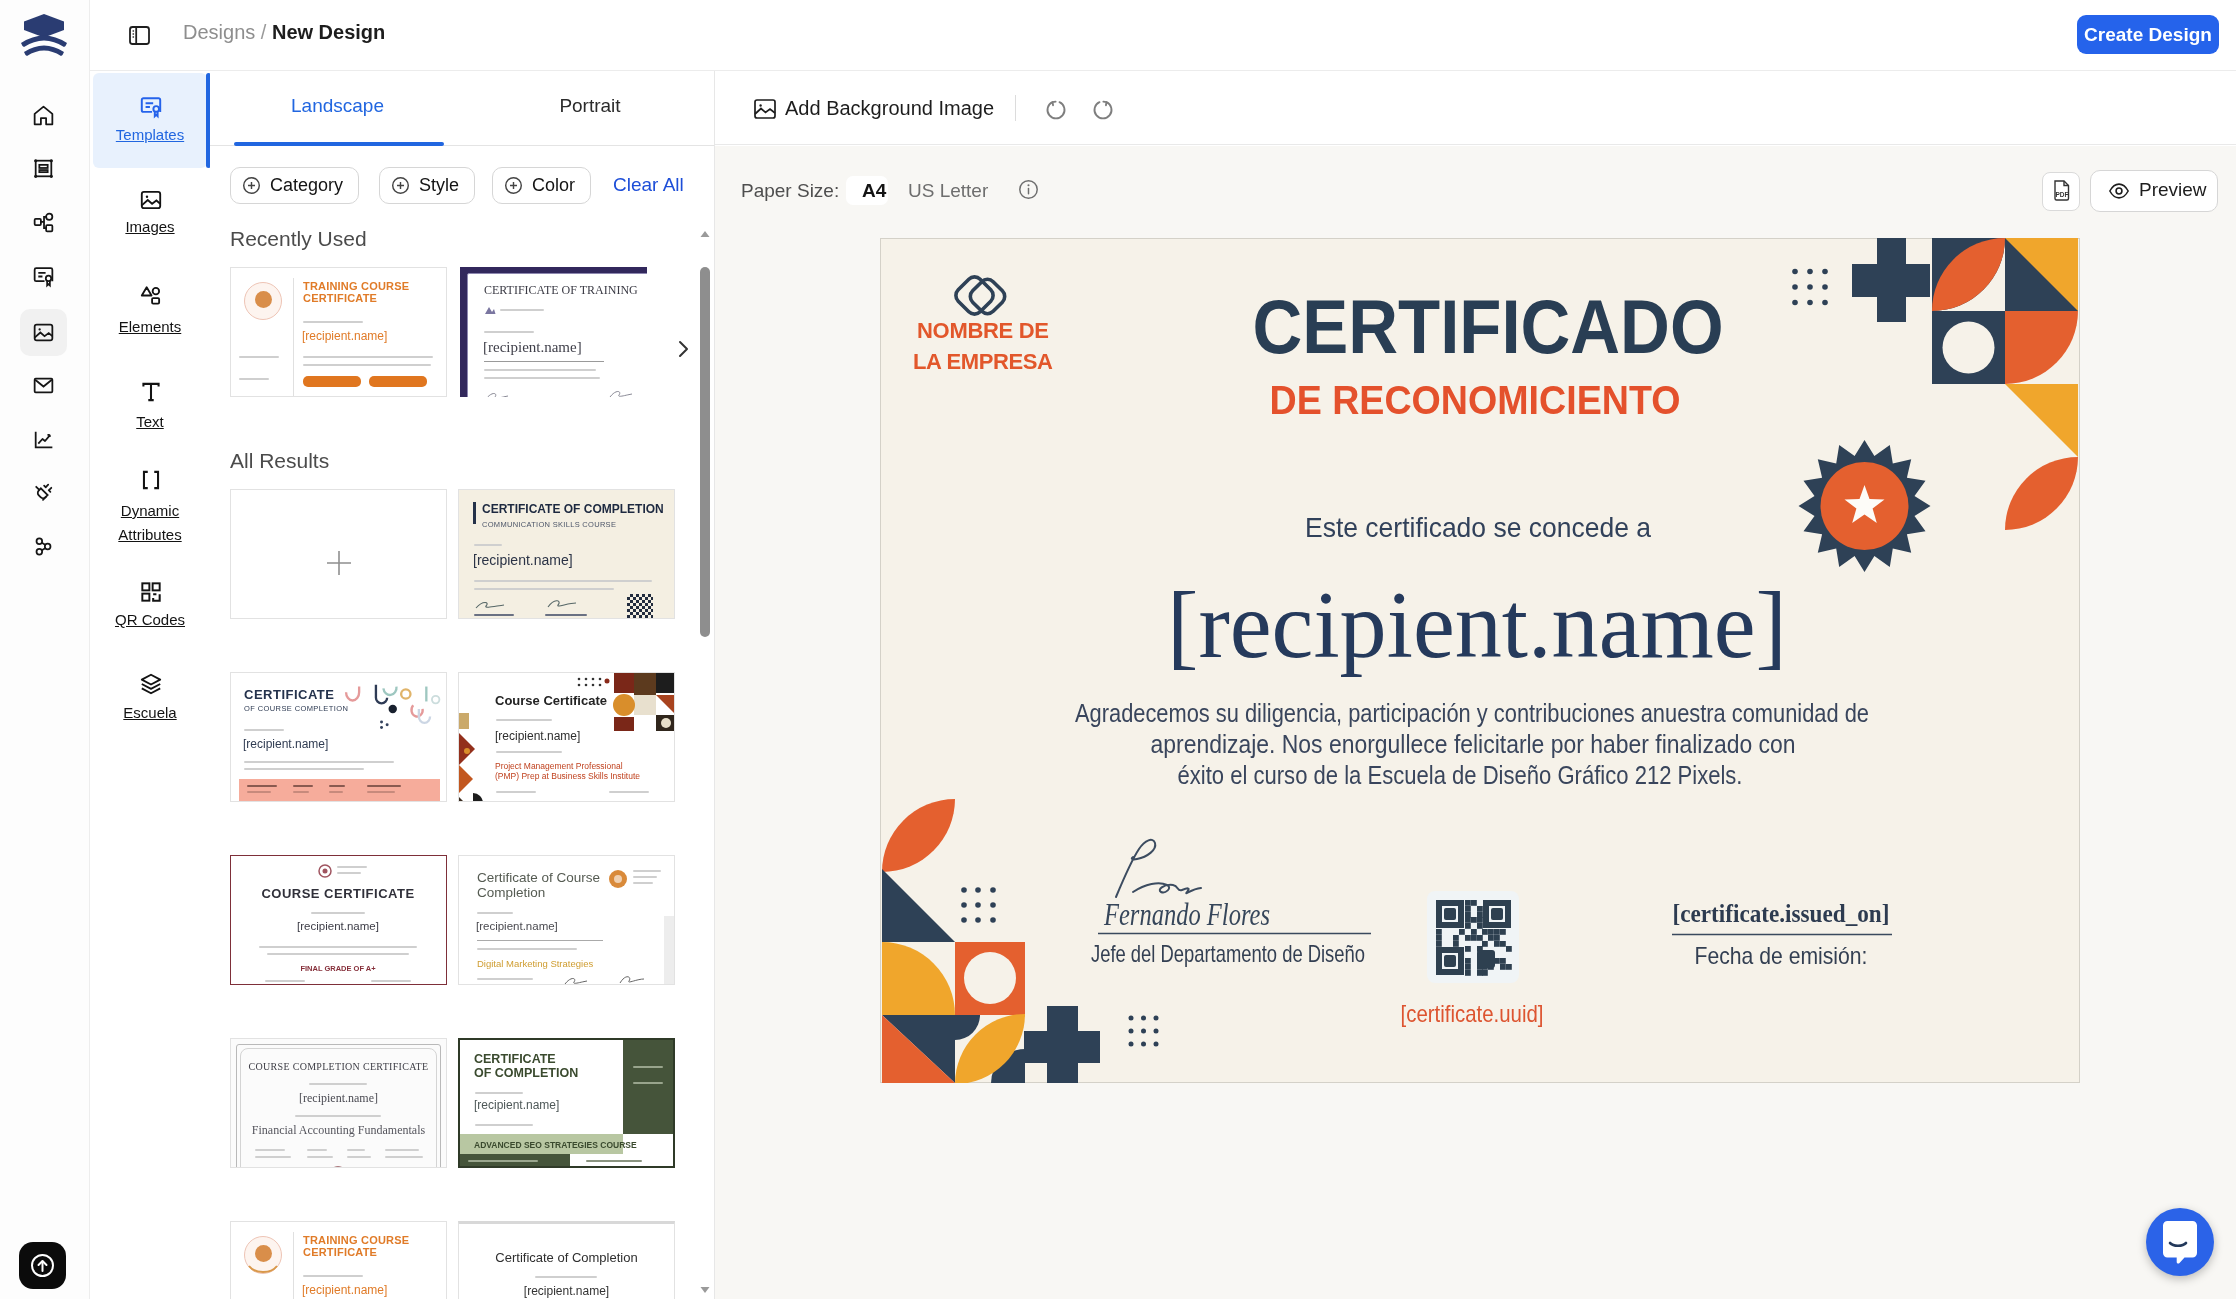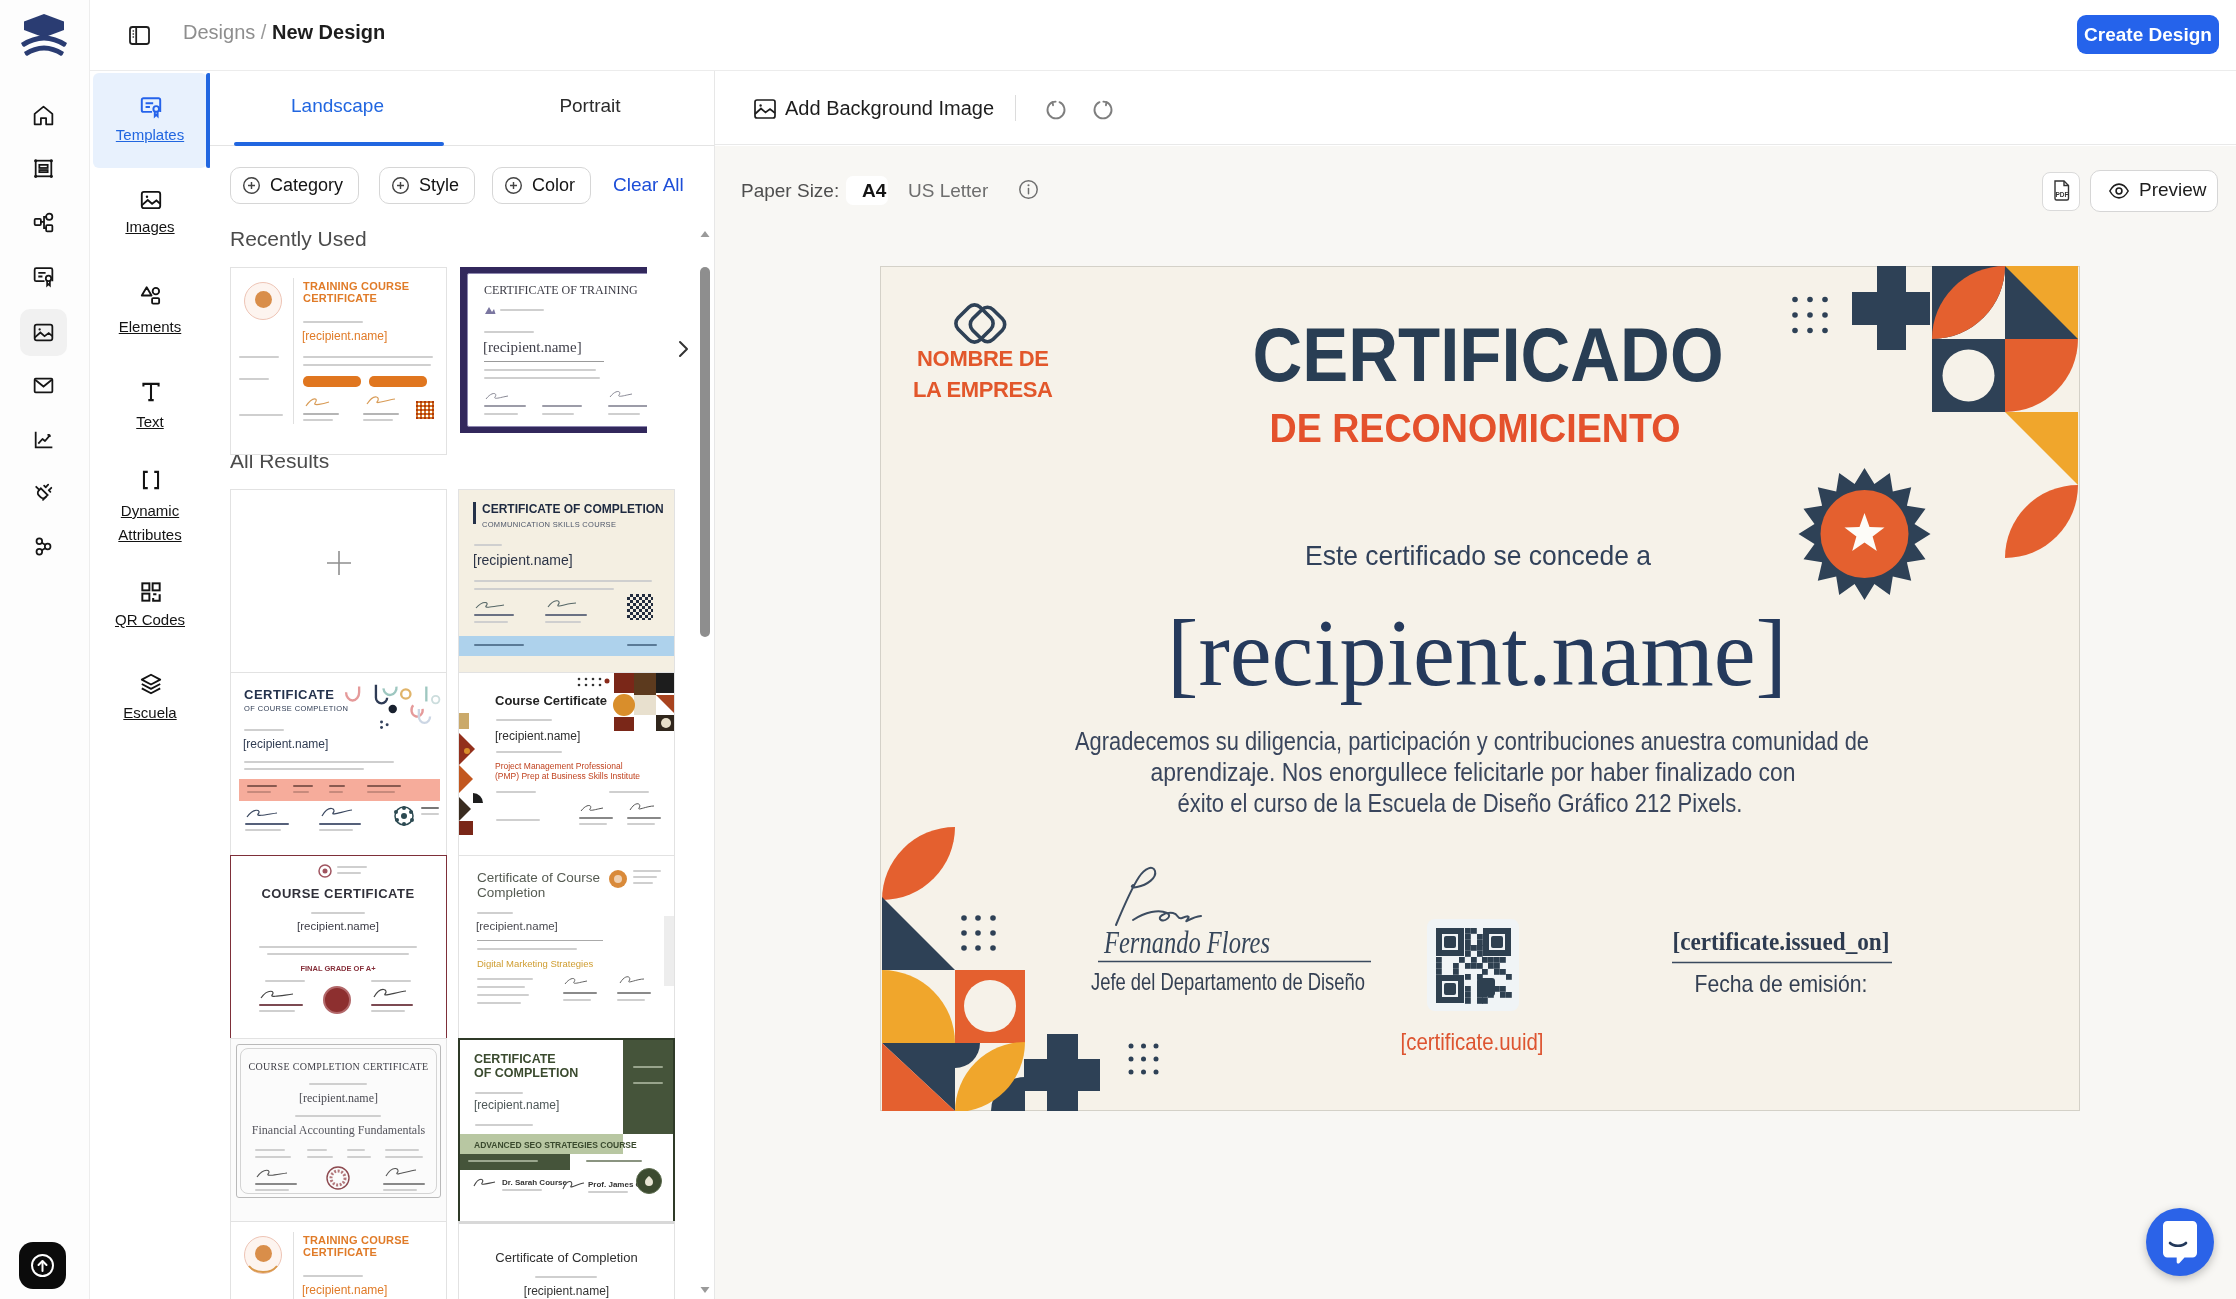--- a/index.html
+++ b/index.html
@@ -156,21 +156,21 @@
         <path d="M9.2 4 V21"></path>
         <path d="M6.2 8 h.2 M6.2 11 h.2 M6.2 14 h.2" stroke-linecap="round" stroke-width="1.6"></path>
       </svg>
   </div>
   <div class="abs" style="left:167px;top:21px;font-size:20px;color:#8e8e8e;margin-left:16px;">Designs <span style="color:#9a9a9a;">/</span> <span style="color:#1d1d1d;font-weight:bold;">New Design</span></div>
   <div class="abs" style="left:2077px;top:15px;width:142px;height:39px;border-radius:9px;background:#2563eb;color:#fff;font-size:19px;font-weight:bold;text-align:center;line-height:39px;">Create Design</div>
 
   <div class="abs" id="tpanel" style="left:210px;top:71px;width:505px;height:1228px;background:#fff;border-right:1px solid #e7e7e7;overflow:hidden;">
     <style>
       .tl2{position:absolute;background:#cfcfcf;height:2px;border-radius:1px;}
-      .thumb{position:absolute;width:217px;height:188px;background:#fff;border:1px solid #e2e2e2;overflow:hidden;padding-left:20px;}
+      .thumb{position:absolute;width:217px;height:130px;background:#fff;border:1px solid #e2e2e2;overflow:hidden;padding-left:20px;}
     </style>
 
     <div style="position:absolute;left:0;top:74px;width:505px;height:1px;background:#e4e4e4;"></div>
     <div style="position:absolute;left:24px;top:71px;width:210px;height:4px;background:#2166e0;border-radius:2px;"></div>
     <div style="position:absolute;left:0;top:24px;width:255px;text-align:center;font-size:19px;color:#2166e0;">Landscape</div>
     <div style="position:absolute;left:255px;top:24px;width:250px;text-align:center;font-size:19px;color:#2b2b2b;">Portrait</div>
 
     <div id="pills" style="position:absolute;left:0;top:0;">
       <style>.pill{position:absolute;top:96px;height:37px;border:1px solid #d6d6d6;border-radius:10px;background:#fff;font-size:18px;color:#141414;display:flex;align-items:center;padding:0 15px 0 11px;}
       .pp{width:19px;height:19px;margin-right:9px;}</style>
@@ -568,21 +568,21 @@
         <text x="4.5" y="17" font-size="6.5" fill="#333" stroke="none" font-family="Liberation Sans" font-weight="bold">PDF</text>
       </svg>
     <div style="position:absolute;left:1375px;top:24px;width:128px;height:42px;background:#fff;border:1px solid #d6d6d6;border-radius:10px;"></div>
     <svg style="position:absolute;left:1393px;top:36px;width:22px;height:18px;" viewBox="0 0 24 18" fill="none" stroke="#1d1d1d" stroke-width="1.7">
         <path d="M2 9 C5 3.5 8.3 1.5 12 1.5 C15.7 1.5 19 3.5 22 9 C19 14.5 15.7 16.5 12 16.5 C8.3 16.5 5 14.5 2 9 Z"></path>
         <circle cx="12" cy="9" r="3.2"></circle>
       </svg>
     <div style="position:absolute;left:1424px;top:33px;font-size:19px;color:#1d1d1d;">Preview</div>
   </div>
 
-  <div class="abs" id="cert" style="left:880px;top:238px;width:1200px;height:886px;margin-top:28px;">
+  <div class="abs" id="cert" style="left:880px;top:238px;width:1200px;height:886px;">
   <svg width="1200" height="845" viewBox="0 0 1200 845" font-family="'Liberation Sans',sans-serif">
     <rect x="0.5" y="0.5" width="1199" height="844" fill="#f6f2e9" stroke="#d4d1c8" stroke-width="1"></rect>
 
     <g fill="#2e4156">
       <circle cx="915" cy="33.5" r="2.8"></circle>
           <circle cx="930" cy="33.5" r="2.8"></circle>
           <circle cx="945" cy="33.5" r="2.8"></circle>
       <circle cx="915" cy="49" r="2.8"></circle>
           <circle cx="930" cy="49" r="2.8"></circle>
           <circle cx="945" cy="49" r="2.8"></circle>

